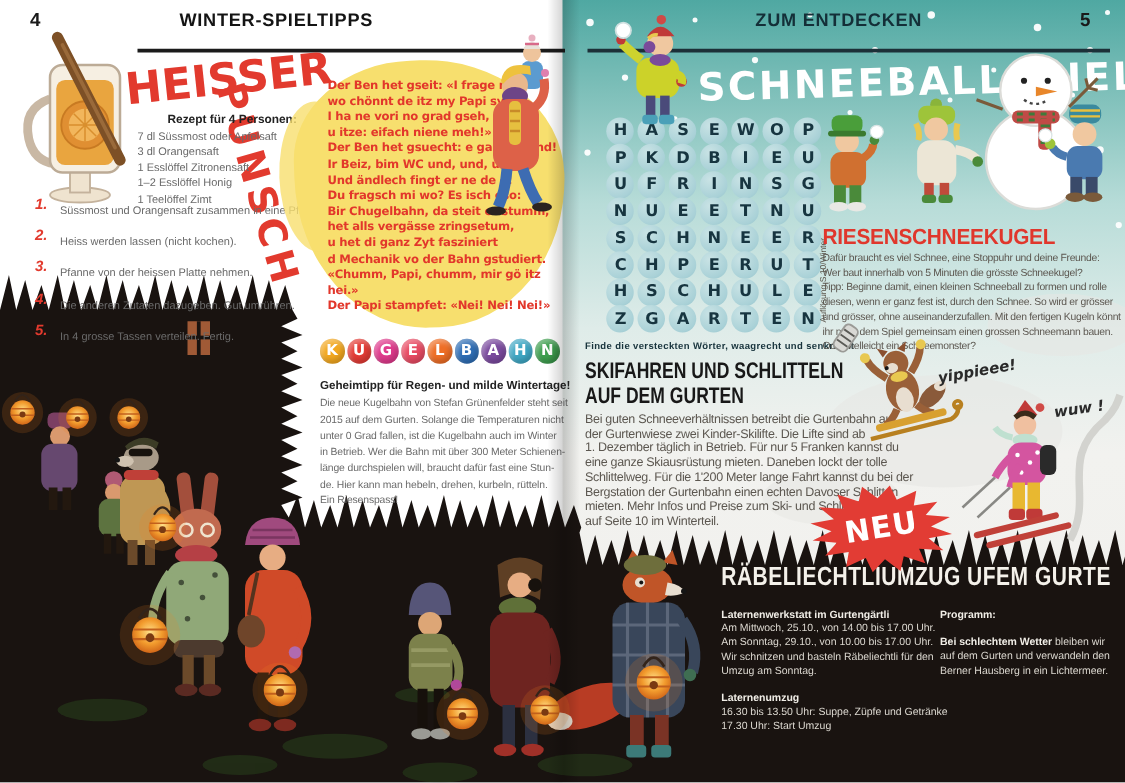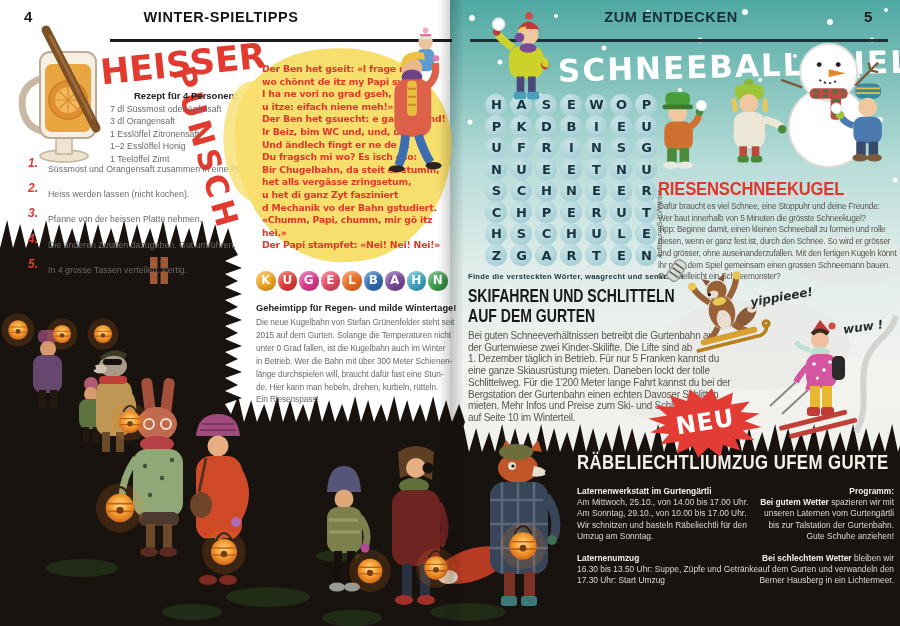--- a/index.html
+++ b/index.html
@@ -57,21 +57,21 @@
   #riesen-h{left:658px;top:179px;font-size:17.5px;font-weight:bold;color:#e0372c;transform:scaleX(0.95);
      transform-origin:0 0;letter-spacing:-0.2px;}
   #riesen-body{left:658px;top:201px;font-size:8.3px;color:#5c5750;line-height:11.7px;letter-spacing:-0.25px;}
   #ski-h{left:468px;top:286px;font-size:18px;font-weight:bold;color:#181818;line-height:20px;
      transform:scaleX(0.78);transform-origin:0 0;}
   #ski-body{left:468px;top:330px;font-size:10px;color:#5c5750;line-height:11.7px;letter-spacing:-0.25px;}
   #raebe-h{left:577px;top:450px;font-size:21px;font-weight:bold;color:#f4f1ea;transform:scaleX(0.80);
      transform-origin:0 0;letter-spacing:0.5px;white-space:nowrap;}
   .bcol{font-size:8.4px;color:#dcd8d0;line-height:11.2px;}
   #col-left{left:577px;top:486px;width:192px;}
-  #col-right{left:752px;top:486px;width:142px;text-align:right;}
+  #col-right{left:752px;top:486px;width:142px;}
   .bl b{color:#f1eee7;}
   .bl-sp{height:11px;}
   
   #neu-badge{position:absolute;left:645px;top:386px;width:120px;height:76px;z-index:31;}
   #neu-text{position:absolute;left:0;top:0;width:120px;height:72px;display:flex;align-items:center;
      justify-content:center;color:#fff;font-weight:bold;font-size:24px;transform:rotate(-9deg);
      letter-spacing:1px;font-family:"DejaVu Sans",sans-serif;}
   .sound{position:absolute;color:#2a2a2a;font-style:italic;font-weight:bold;font-size:12px;
      font-family:"DejaVu Sans",sans-serif;}
   #sound-sled{left:750px;top:290px;transform:rotate(-10deg);}
@@ -476,21 +476,20 @@
         <div class="bl">Am Mittwoch, 25.10., von 14.00 bis 17.00 Uhr.</div>
         <div class="bl">Am Sonntag, 29.10., von 10.00 bis 17.00 Uhr.</div>
         <div class="bl">Wir schnitzen und basteln Räbeliechtli für den Umzug am Sonntag.</div>
         <div class="bl-sp"></div>
         <div class="bl"><b>Laternenumzug</b></div>
         <div class="bl">16.30 bis 13.50 Uhr: Suppe, Züpfe und Getränke</div>
         <div class="bl">17.30 Uhr: Start Umzug</div>
       </div>
     <div class="abs bcol" id="col-right">
         <div class="bl"><b>Programm:</b></div>
-        <div class="bl"><b>Bei gutem Wetter</b> spazieren wir mit unseren Laternen vom Gurtengärtli bis zur Talstation der Gurtenbahn. Gute Schuhe anziehen!</div>
         <div class="bl-sp"></div>
         <div class="bl"><b>Bei schlechtem Wetter</b> bleiben wir auf dem Gurten und verwandeln den Berner Hausberg in ein Lichtermeer.</div>
       </div>
   </div>
 
   <svg id="decor-over" width="900" height="626" viewBox="0 0 900 626">
 
     <g transform="translate(12,24)">
       <ellipse cx="52" cy="132" rx="24" ry="6" fill="#efe3cf" stroke="#c4b29c" stroke-width="1.5"></ellipse>
       <rect x="44" y="112" width="16" height="18" fill="#efe3cf" stroke="#c4b29c" stroke-width="1.5"></rect>

